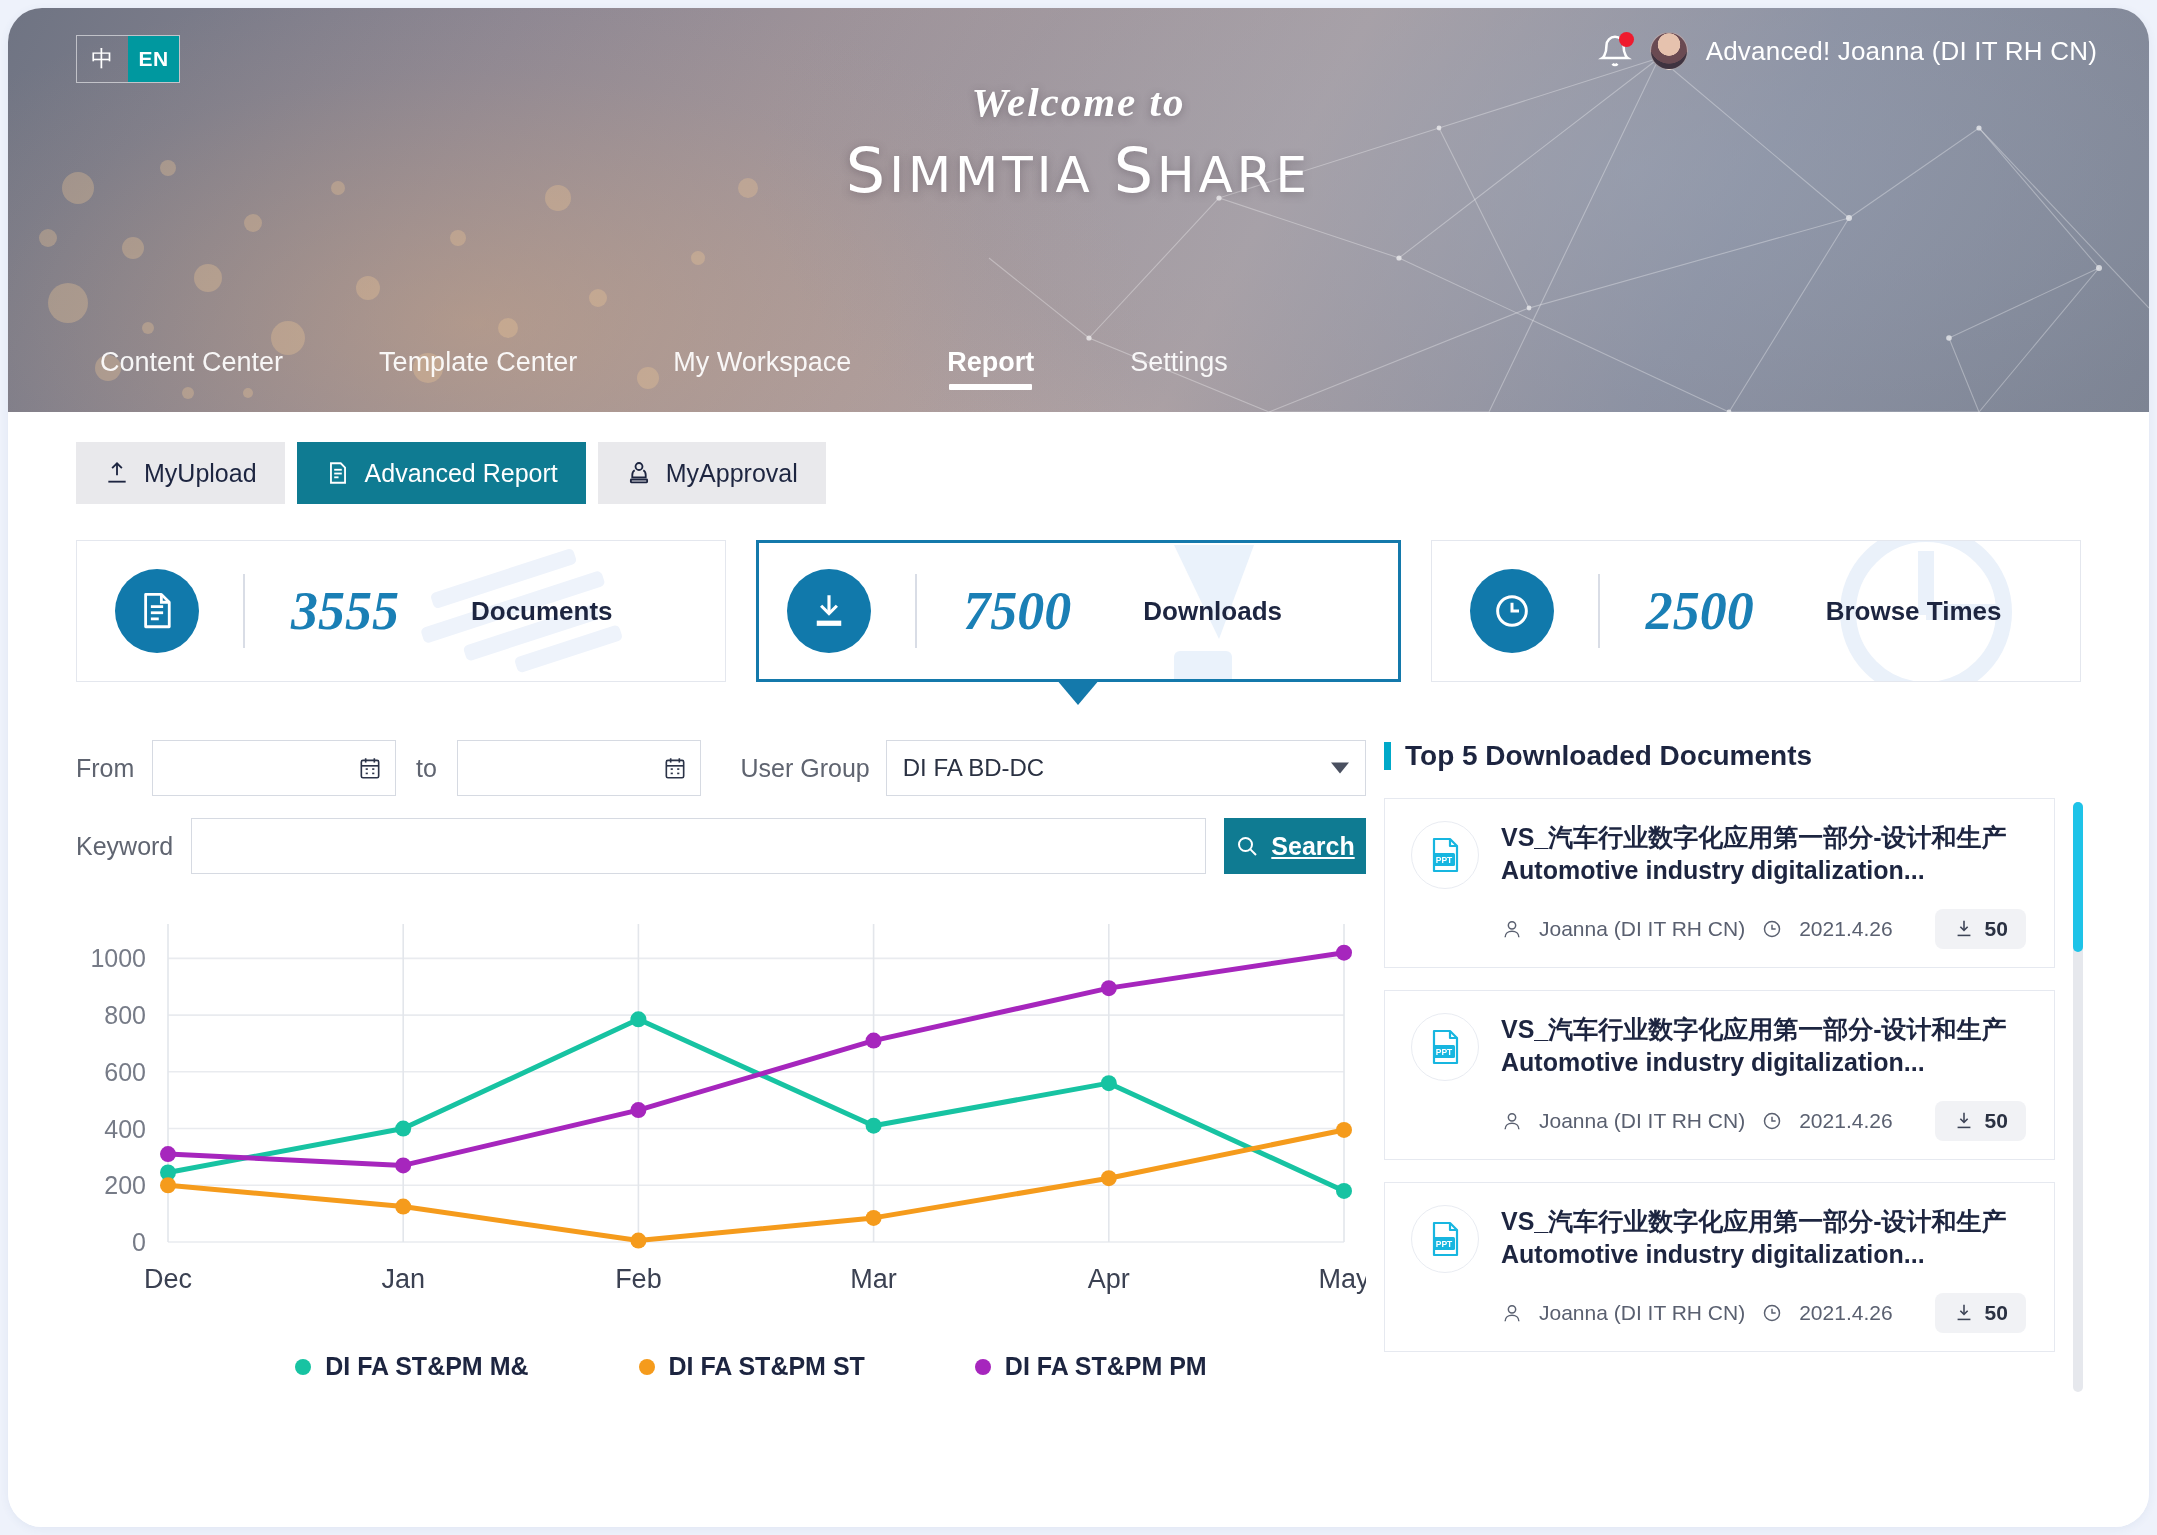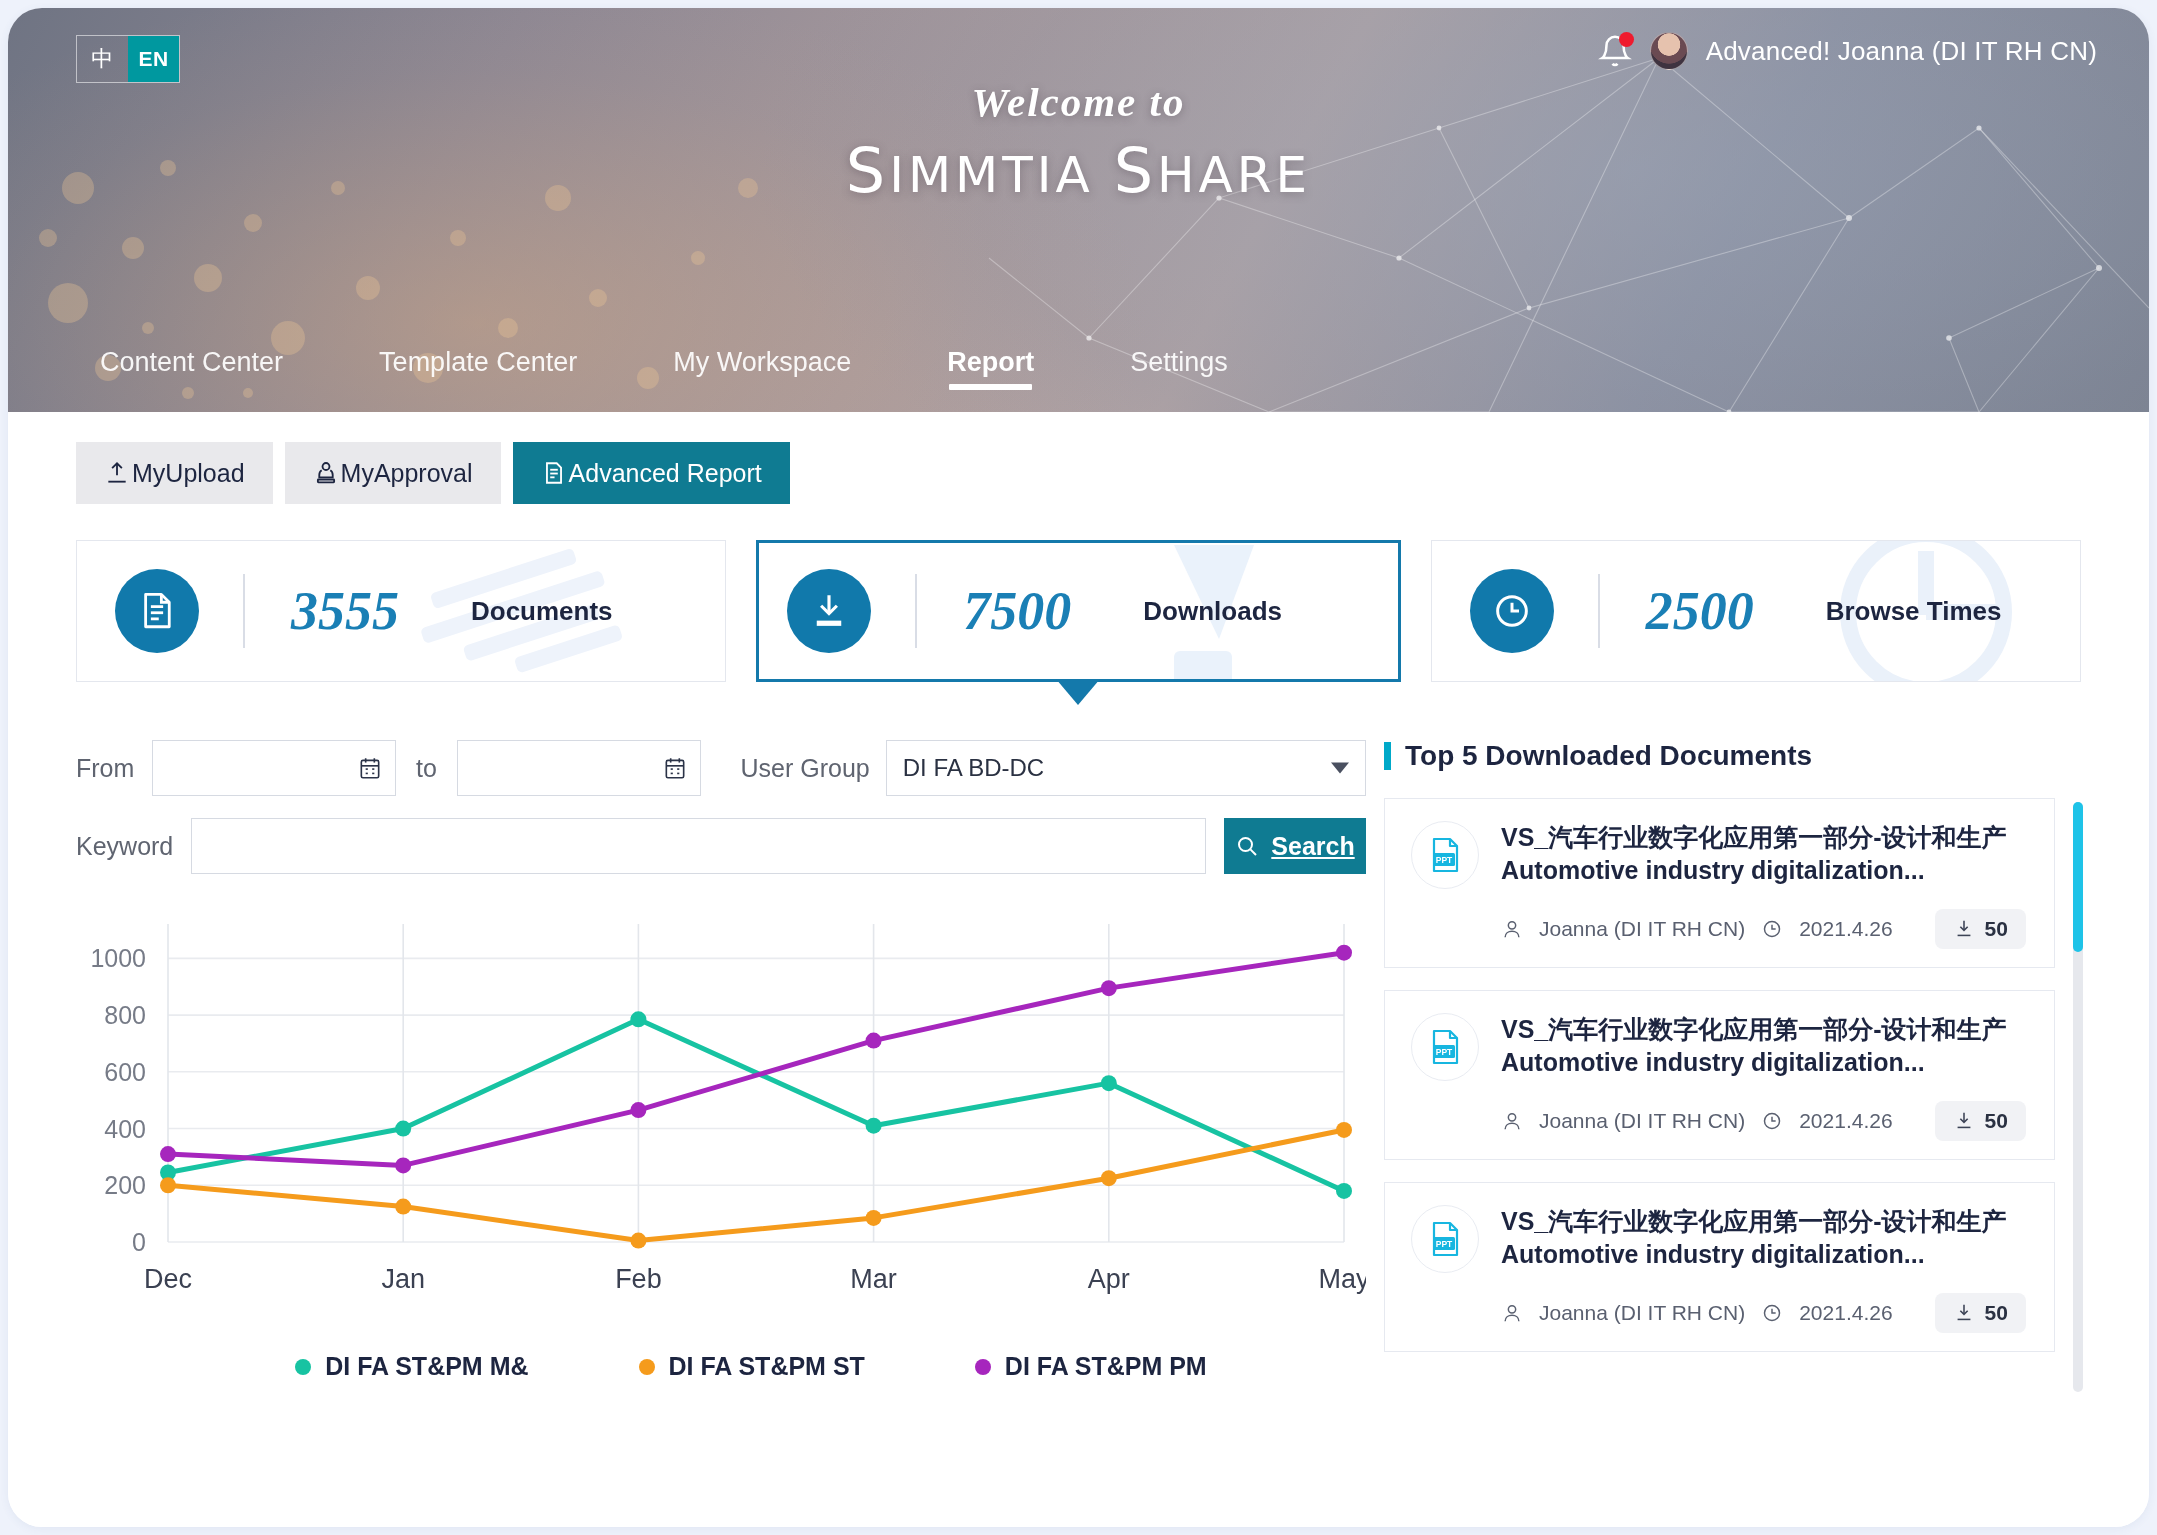--- a/index.html
+++ b/index.html
@@ -95,21 +95,21 @@
   .nav-item.active::after {
     content: ""; position: absolute; left: 2px; right: 2px; bottom: 4px;
     height: 6px; background: #fff; border-radius: 1px;
   }
 
   
   .body-wrap { position: relative; padding: 0 0 0 0; background: #fff; height: 1115px; }
 
   .tabs-row { display: flex; gap: 12px; padding: 30px 0 0 68px; }
   .tab-btn {
-    display: flex; align-items: center; gap: 2px;
+    display: flex; align-items: center; gap: 14px;
     height: 62px; padding: 0 28px;
     background: #e9e9ec; color: #1d2540;
     font-size: 25px; cursor: pointer; white-space: nowrap;
   }
   .tab-btn.active { background: #0f7b92; color: #fff; }
   .tab-btn svg { flex: none; }
 
   
   .stats-row { display: flex; gap: 30px; padding: 36px 68px 0 68px; }
   .stat-card {
@@ -333,36 +333,36 @@
 
     <div class="tabs-row">
       <div class="tab-btn">
         <svg width="26" height="26" viewBox="0 0 24 24" fill="none" stroke="#1d2540" stroke-width="1.7">
           <path d="M12 3v11"></path>
             <path d="M7.5 7.5 12 3l4.5 4.5"></path>
             <path d="M4 20h16"></path>
         </svg>
         <span>MyUpload</span>
       </div>
-      <div class="tab-btn">
-        <svg width="26" height="26" viewBox="0 0 24 24" fill="none" stroke="#1d2540" stroke-width="1.7">
-          <circle cx="12" cy="6" r="3.2"></circle>
-            <path d="M8 9.5c-1.6 1-2.2 2.6-2.2 4.3V16h12.4v-2.2c0-1.7-.6-3.3-2.2-4.3"></path>
-            <rect x="4.5" y="18" width="15" height="2.6" rx="0.5"></rect>
-        </svg>
-        <span>MyApproval</span>
-      </div>
       <div class="tab-btn active">
         <svg width="26" height="26" viewBox="0 0 24 24" fill="none" stroke="#fff" stroke-width="1.7">
           <path d="M5.5 3h9l4 4v14h-13z"></path>
             <path d="M8.5 9h7"></path>
             <path d="M8.5 12.5h7"></path>
             <path d="M8.5 16h4"></path>
         </svg>
         <span>Advanced Report</span>
+      </div>
+      <div class="tab-btn">
+        <svg width="26" height="26" viewBox="0 0 24 24" fill="none" stroke="#1d2540" stroke-width="1.7">
+          <circle cx="12" cy="6" r="3.2"></circle>
+            <path d="M8 9.5c-1.6 1-2.2 2.6-2.2 4.3V16h12.4v-2.2c0-1.7-.6-3.3-2.2-4.3"></path>
+            <rect x="4.5" y="18" width="15" height="2.6" rx="0.5"></rect>
+        </svg>
+        <span>MyApproval</span>
       </div>
     </div>
 
     <div class="stats-row">
 
       <div class="stat-card">
         <div class="wm">
           <svg width="330" height="142" viewBox="0 0 330 142">
             <g fill="#eef3fb" transform="rotate(-18 165 71)">
               <rect x="60" y="18" width="150" height="16" rx="5"></rect>

